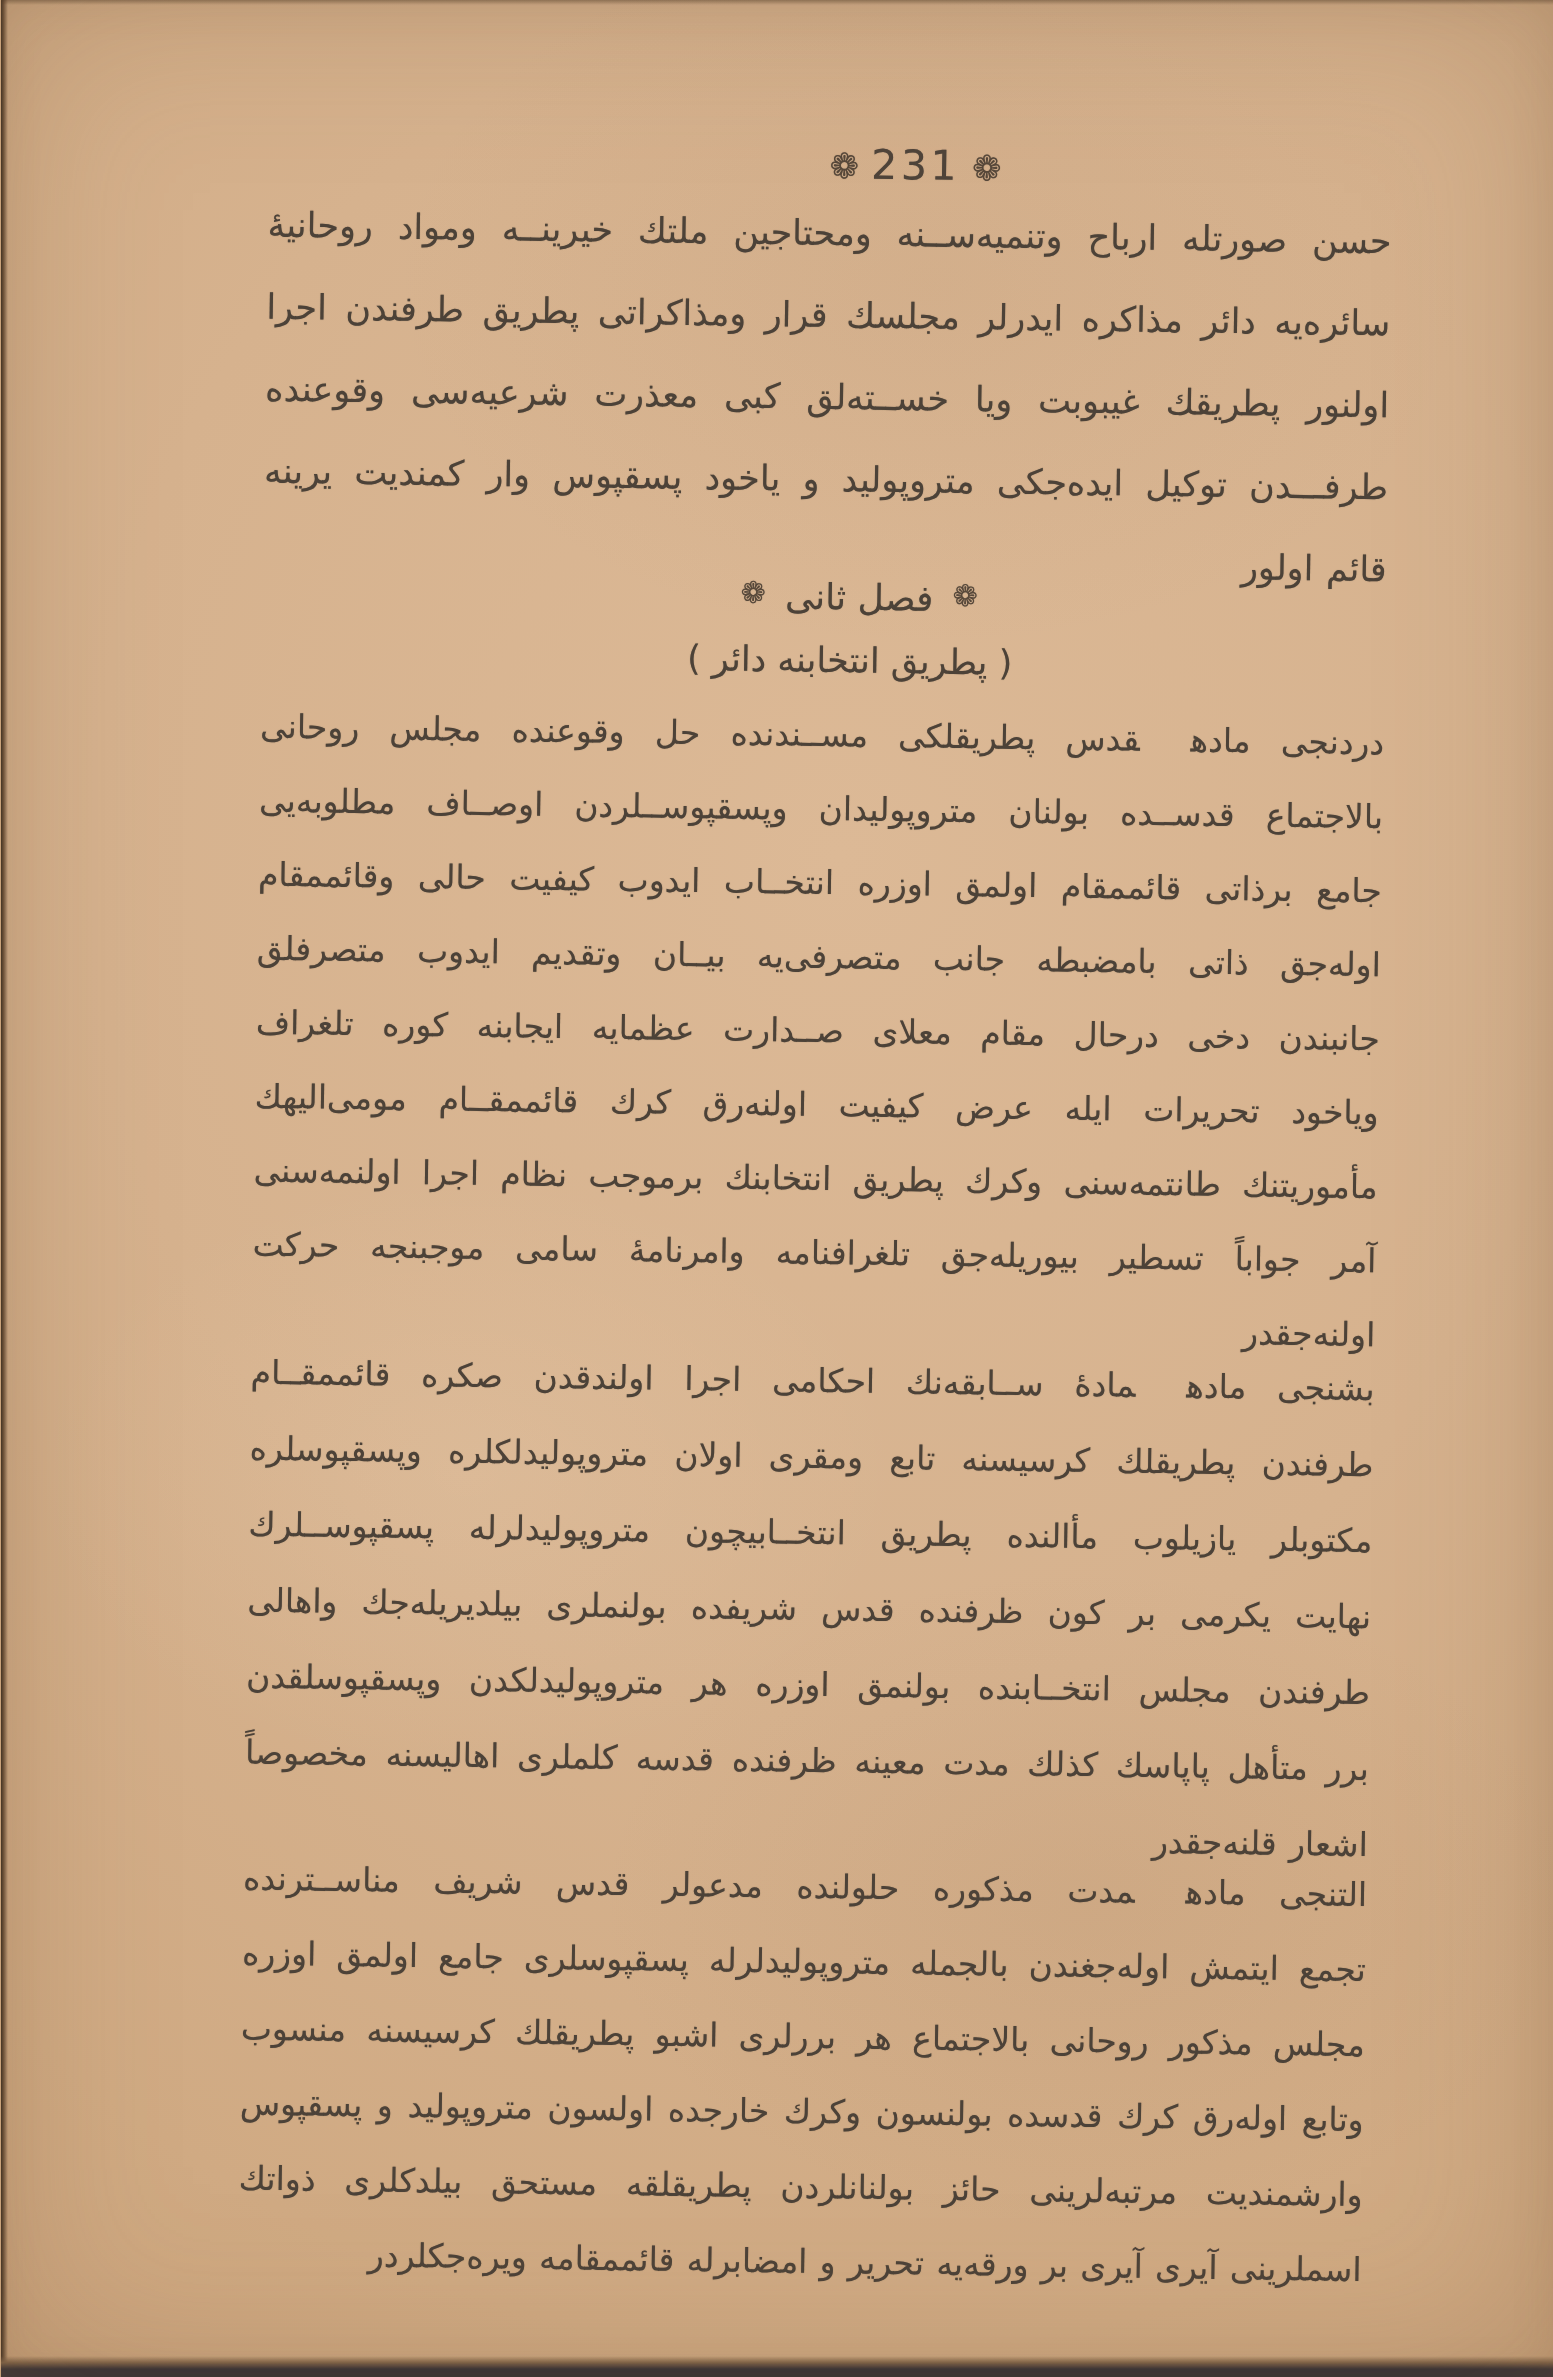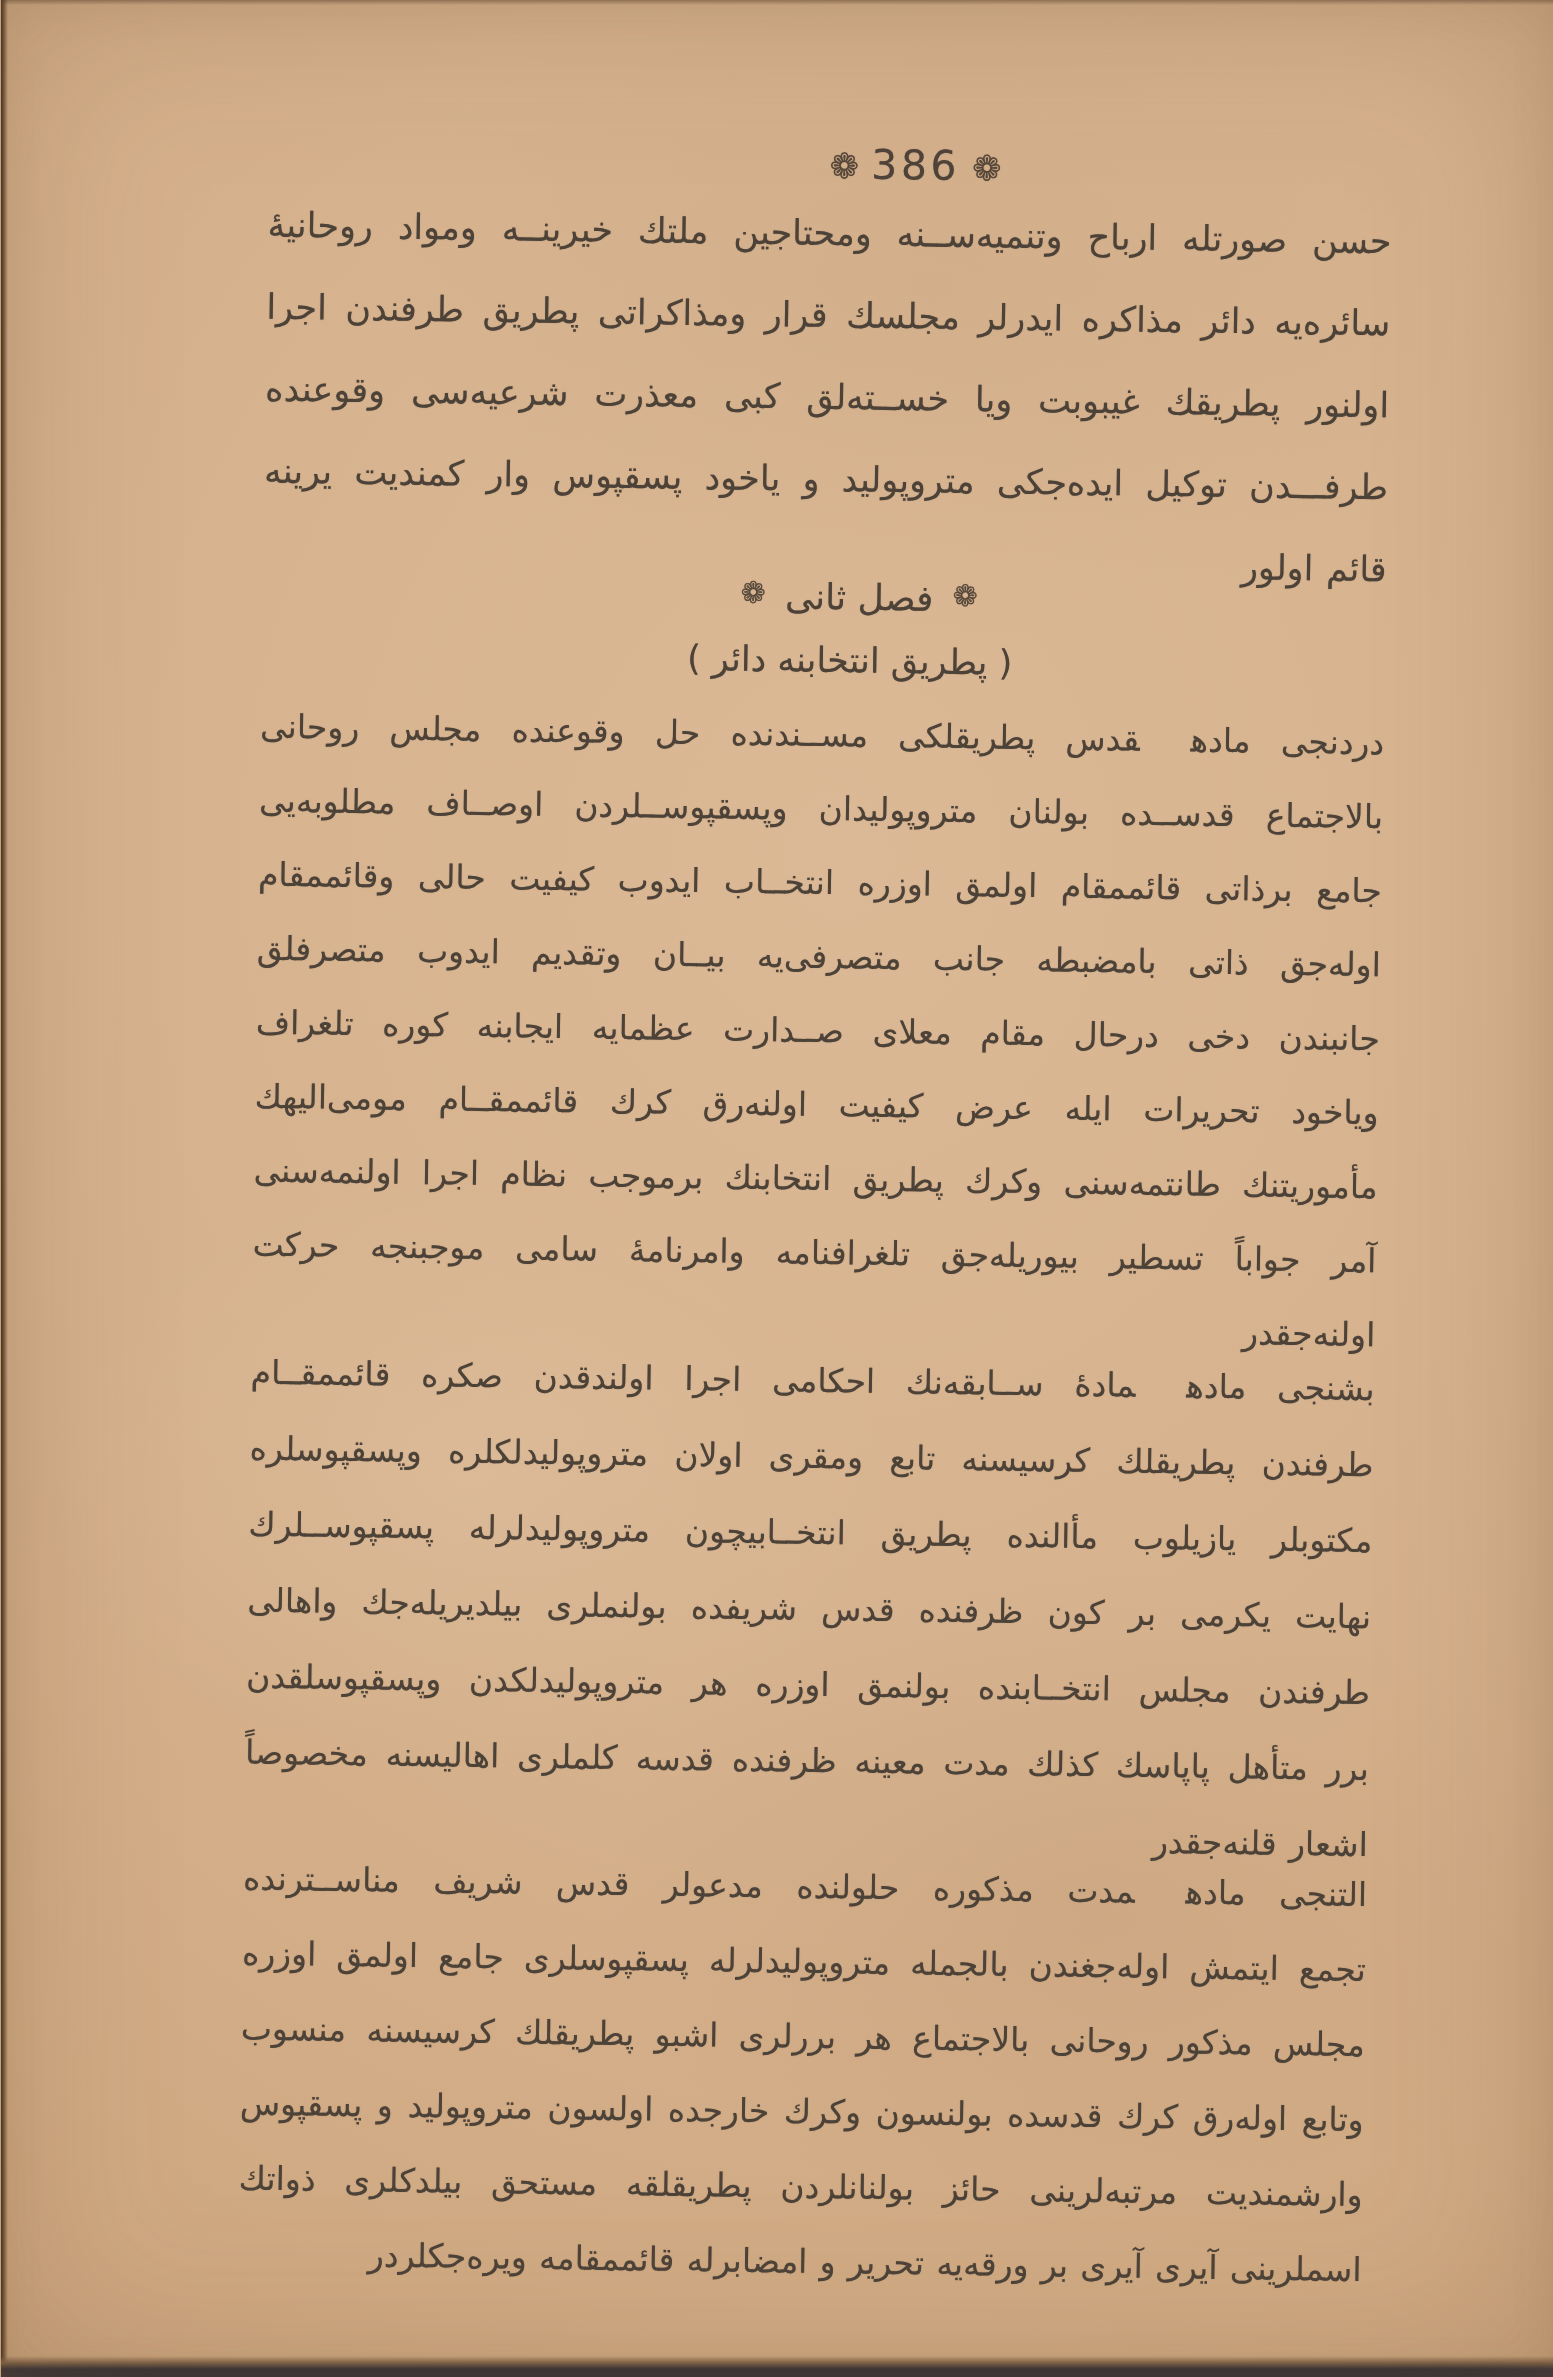--- a/index.html
+++ b/index.html
@@ -92,21 +92,21 @@
 
 <div class="paper"></div>
 <div class="mottle"></div>
 <div class="edge-left"></div>
 <div class="edge-top"></div>
 <div class="edge-bottom"></div>
 
 <div class="textblock">
 
   <div class="pagenum">
-    <span class="fleuron">❁</span><span>386</span><span class="fleuron">❁</span>
+    <span class="fleuron">❁</span><span>231</span><span class="fleuron">❁</span>
   </div>
 
   <section class="para p-intro">
     <div class="line">حسن صورتله ارباح وتنميه‌ســنه ومحتاجين ملتك خيرينــه ومواد روحانيهٔ</div>
     <div class="line">سائره‌يه دائر مذاكره ايدرلر مجلسك قرار ومذاكراتى پطريق طرفندن اجرا</div>
     <div class="line">اولنور پطريقك غيبوبت ويا خســته‌لق كبى معذرت شرعيه‌سى وقوعنده</div>
     <div class="line">طرفـــدن توكيل ايده‌جكى متروپوليد و ياخود پسقپوس وار كمنديت يرينه</div>
     <div class="line short">قائم اولور</div>
   </section>
 

